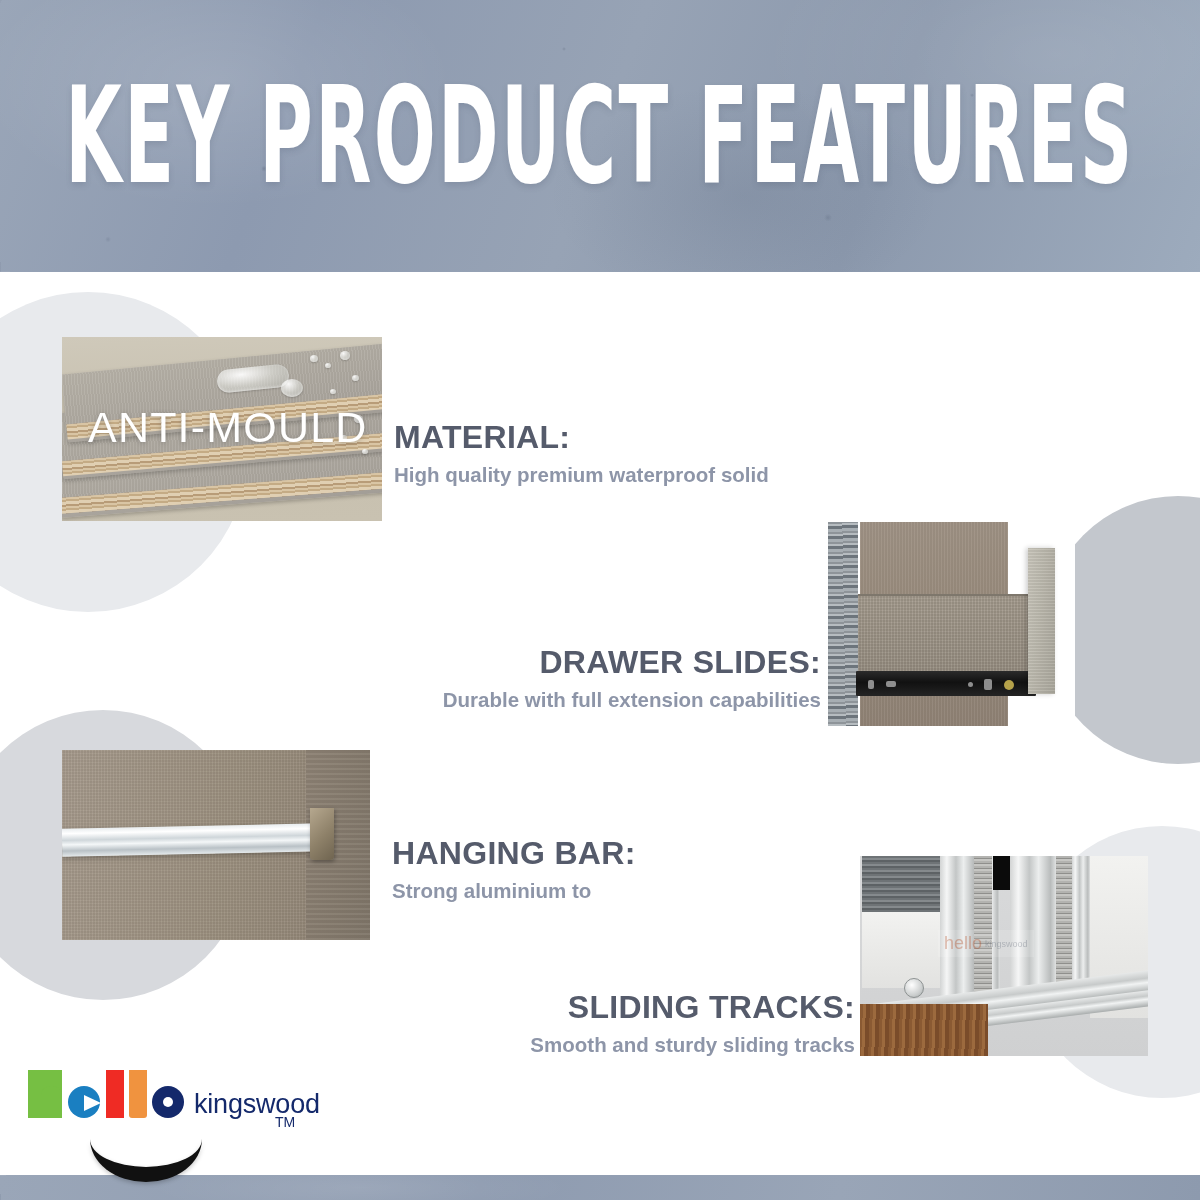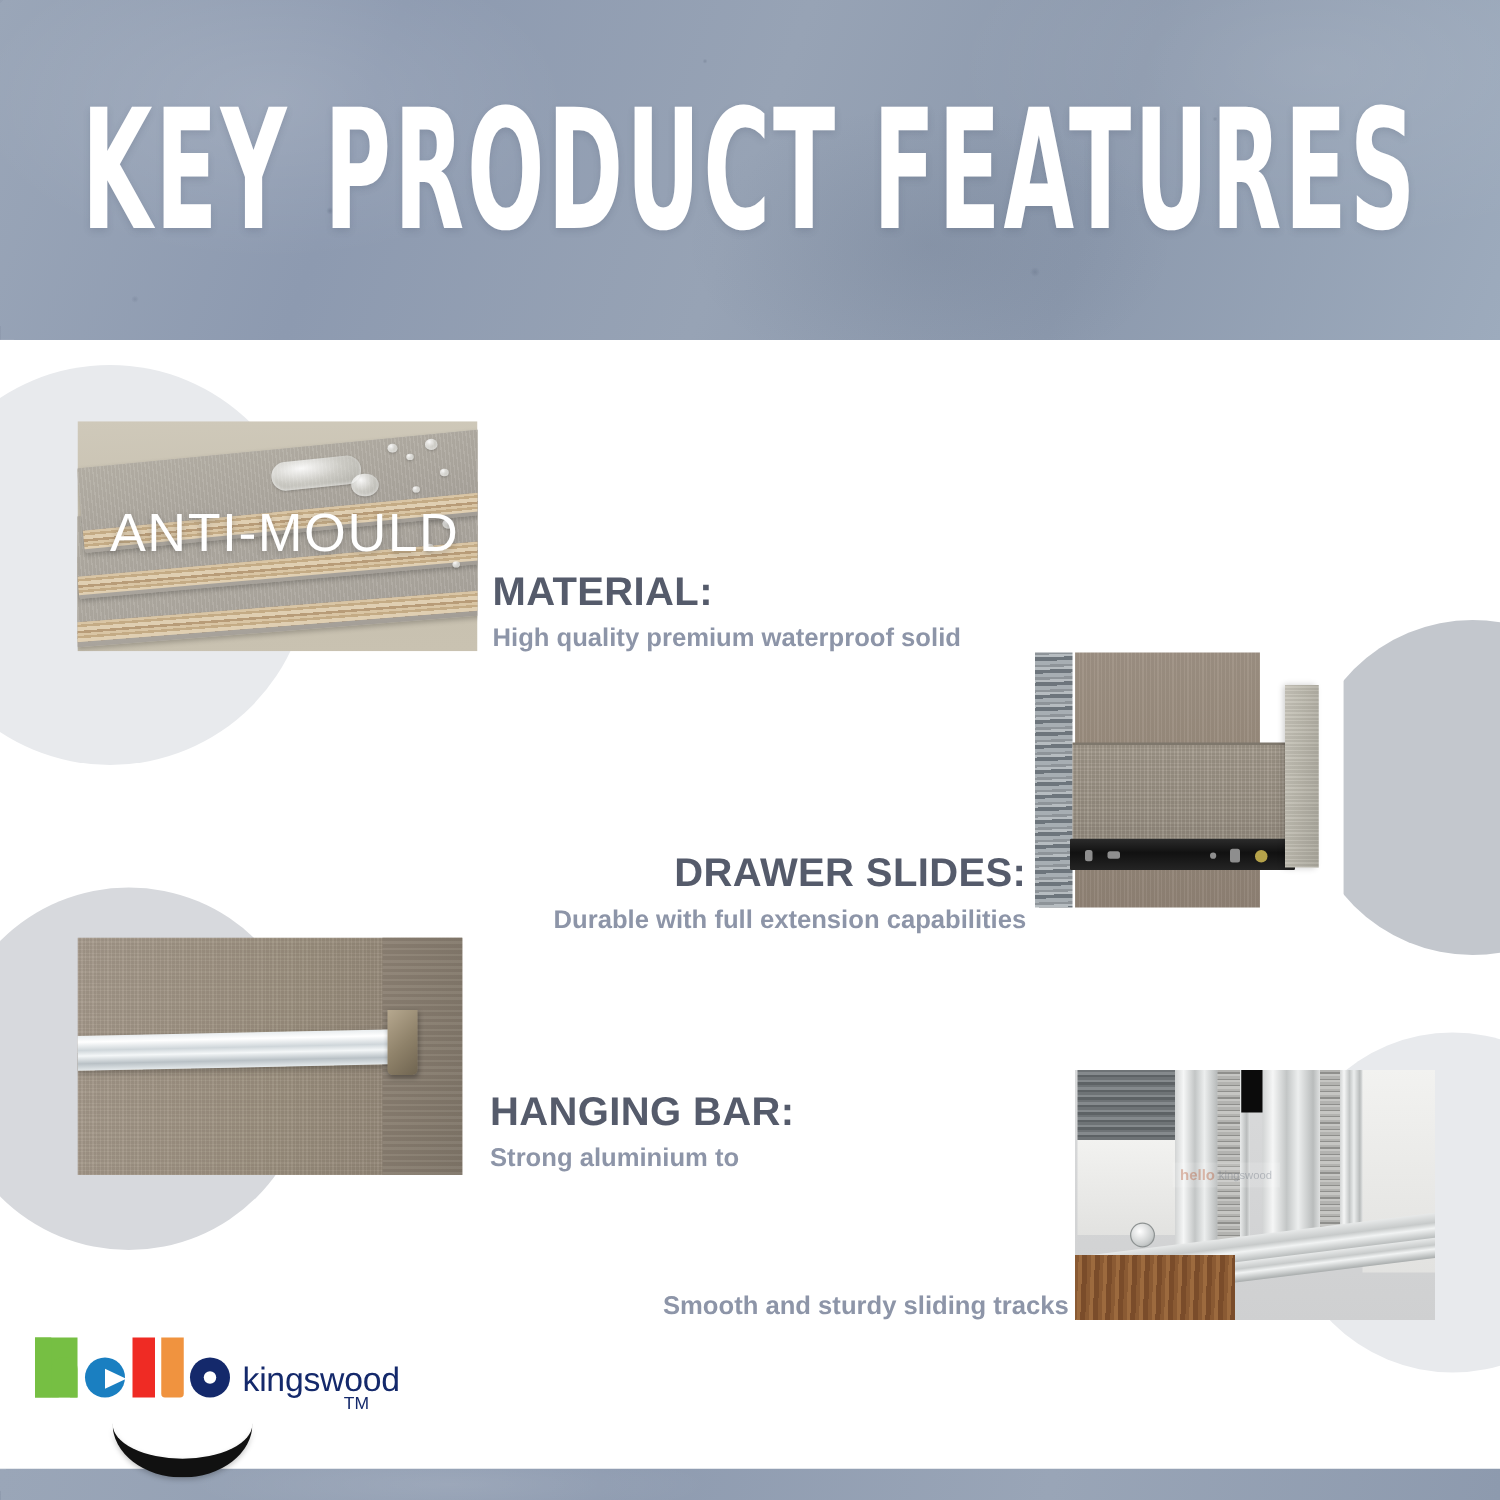--- a/index.html
+++ b/index.html
@@ -199,21 +199,21 @@
     border:1px solid #8d9292;
   }
   .st-watermark{
     position:absolute; z-index:3; opacity:.42;
     display:flex; align-items:center; gap:3px;
     background:rgba(255,255,255,.30);
     padding:3px 6px;
   }
 
   
-  .feat { position:absolute; z-index:5;margin-top:36px; }
+  .feat { position:absolute; z-index:5; }
   .feat h2{
     font-size:32px; font-weight:700; color:#555b6b;
     letter-spacing:.3px; line-height:1.12; white-space:nowrap;
   }
   .feat p{
     font-size:20.5px; font-weight:700; color:#8d95a8;
     line-height:1.28; margin-top:6px; white-space:nowrap;
   }
   .feat.right{ text-align:right; }
 
@@ -347,41 +347,42 @@
   <div class="st-door" style="left:150px; top:0; width:46px; height:146px;"></div>
   <div class="st-foam" style="left:196px; top:0; width:16px; height:146px;"></div>
   <div class="st-door" style="left:212px; top:0; width:18px; height:146px;"></div>
   <div class="st-whitepanel" style="left:230px; top:0; width:58px; height:162px;"></div>
   <div class="st-wheel" style="left:44px; top:122px; width:20px; height:20px;"></div>
   <div class="st-rail" style="left:-6px; top:132px; width:300px; height:22px; transform:rotate(-7deg);"></div>
   <div class="st-rail" style="left:-6px; top:152px; width:300px; height:16px; transform:rotate(-7deg);"></div>
   <div class="st-wood" style="left:0; top:148px; width:128px; height:52px;"></div>
 
   <div class="st-watermark" style="left:78px; top:74px;">
-    <span style="font-size:12px;font-weight:700;color:#c06b4a;">hello</span>
+    <span style="font-size:18px;font-weight:400;color:#c06b4a;">hello</span>
     <span style="font-size:9px;color:#7d8490;">kingswood</span>
   </div>
 </div>
 
 <div class="feat" style="left:394px; top:420px;">
   <h2>MATERIAL:</h2>
   <p>High quality premium waterproof solid</p>
 </div>
 
 <div class="feat right" style="left:380px; top:645px; width:441px;">
   <h2>DRAWER SLIDES:</h2>
   <p>Durable with full extension capabilities</p>
 </div>
 
 <div class="feat" style="left:392px; top:836px;">
   <h2>HANGING BAR:</h2>
   <p>Strong aluminium to</p>
 </div>
 
 <div class="feat right" style="left:420px; top:990px; width:435px;">
+  <h2>SLIDING TRACKS:</h2>
   <p>Smooth and sturdy sliding tracks</p>
 </div>
 
 <div class="logo">
   <div class="logo-word">
     <span class="lg lg-h">
         <i></i>
       </span>
     <span class="lg lg-e"></span>
     <span class="lg lg-l1"></span>

